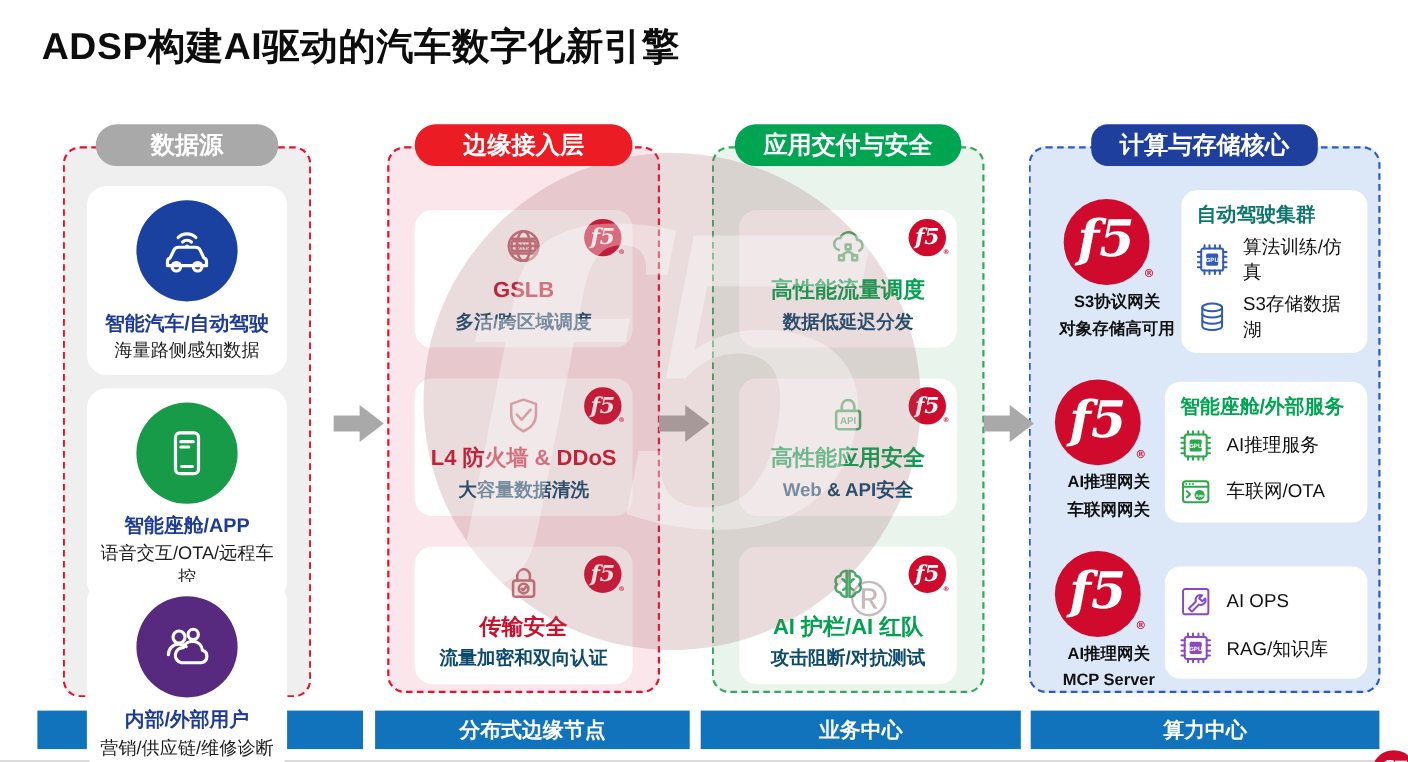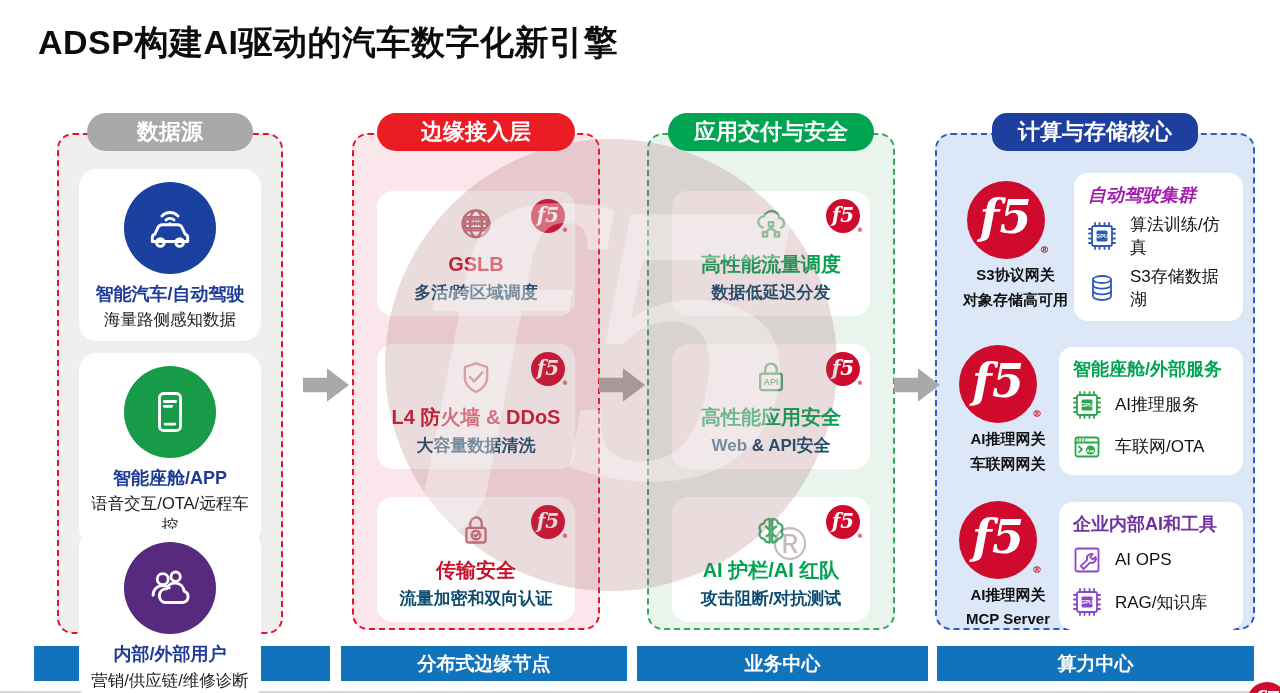--- a/index.html
+++ b/index.html
@@ -61,21 +61,21 @@
   .corner-logo{position:absolute;left:1247px;top:682px;width:40px;height:40px;z-index:7;}
   .corner-logo .glyph{font-size:24px;padding-bottom:4px;}
 
   
   .groups{display:flex;flex-direction:column;padding:38px 10px 0 6px;gap:24px;}
   .group{display:flex;align-items:center;gap:6px;}
   .gw{flex:0 0 110px;text-align:center;}
   .gwlabel{font-size:15px;font-weight:800;color:#111;line-height:1.65;white-space:nowrap;margin-left:20px;}
   .gcard{flex:1;background:#fff;border-radius:14px;padding:8px 10px 10px;box-sizing:border-box;}
   .gtitle{font-size:18px;font-weight:800;margin:2px 0 4px 4px;}
-  .gtitle.blue{color:#a21caf;font-style:italic;} .gtitle.green{color:#00A551;} .gtitle.purple{color:#7030A0;}
+  .gtitle.blue{color:#0f766e;} .gtitle.green{color:#00A551;} .gtitle.purple{color:#7030A0;}
   .grow{display:flex;align-items:center;gap:10px;margin-top:6px;}
   .rowicon{width:36px;height:36px;flex:0 0 36px;}
   .rowicon svg{width:36px;height:36px;}
   .ic-blue{color:#2F5BB7;} .ic-green{color:#2BA84A;} .ic-purple{color:#8B47C5;}
   .rowlabel{font-size:17px;color:#111;font-weight:500;}
 
   
   .arrow{position:absolute;width:46px;height:40px;background:#A9A9A9;z-index:4;
          clip-path:polygon(0 32%,52% 32%,52% 8%,100% 50%,52% 92%,52% 68%,0 68%);}
   .a1{left:303px;top:365px;} .a2{left:599px;top:365px;} .a3{left:894px;top:365px;}
@@ -347,21 +347,20 @@
       <div class="group">
         <div class="gw">
           <span class="f5logo f5big">
             <span class="glyph">f5</span>
             <span class="reg">®</span>
           </span>
           <div class="gwlabel">AI推理网关</div>
           <div class="gwlabel">MCP Server</div>
         </div>
         <div class="gcard">
-          <div class="gtitle purple">企业内部AI和工具</div>
           <div class="grow">
             <span class="rowicon ic-purple">
               <svg viewBox="0 0 36 36">
                 <rect class="ln" x="6.5" y="6.5" width="23" height="23" rx="2"></rect>
                 <path class="ln" d="M23.8 12.2a4.3 4.3 0 0 0-5.6 5.6l-6.4 6.4 2.8 2.8 6.4-6.4a4.3 4.3 0 0 0 5.6-5.6l-2.7 2.7-2.8-2.8z"></path>
               </svg>
             </span>
             <span class="rowlabel">AI OPS</span>
           </div>
           <div class="grow">

